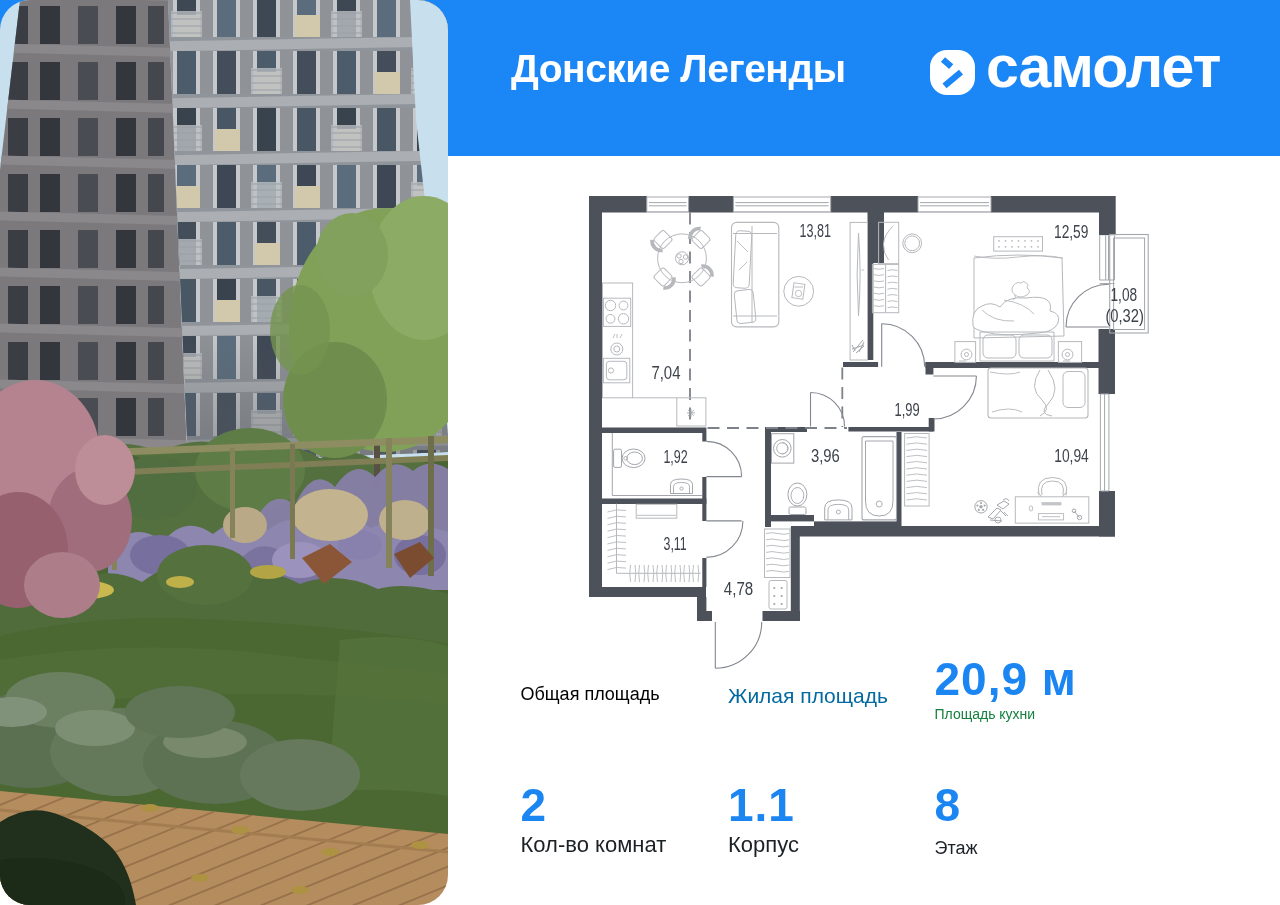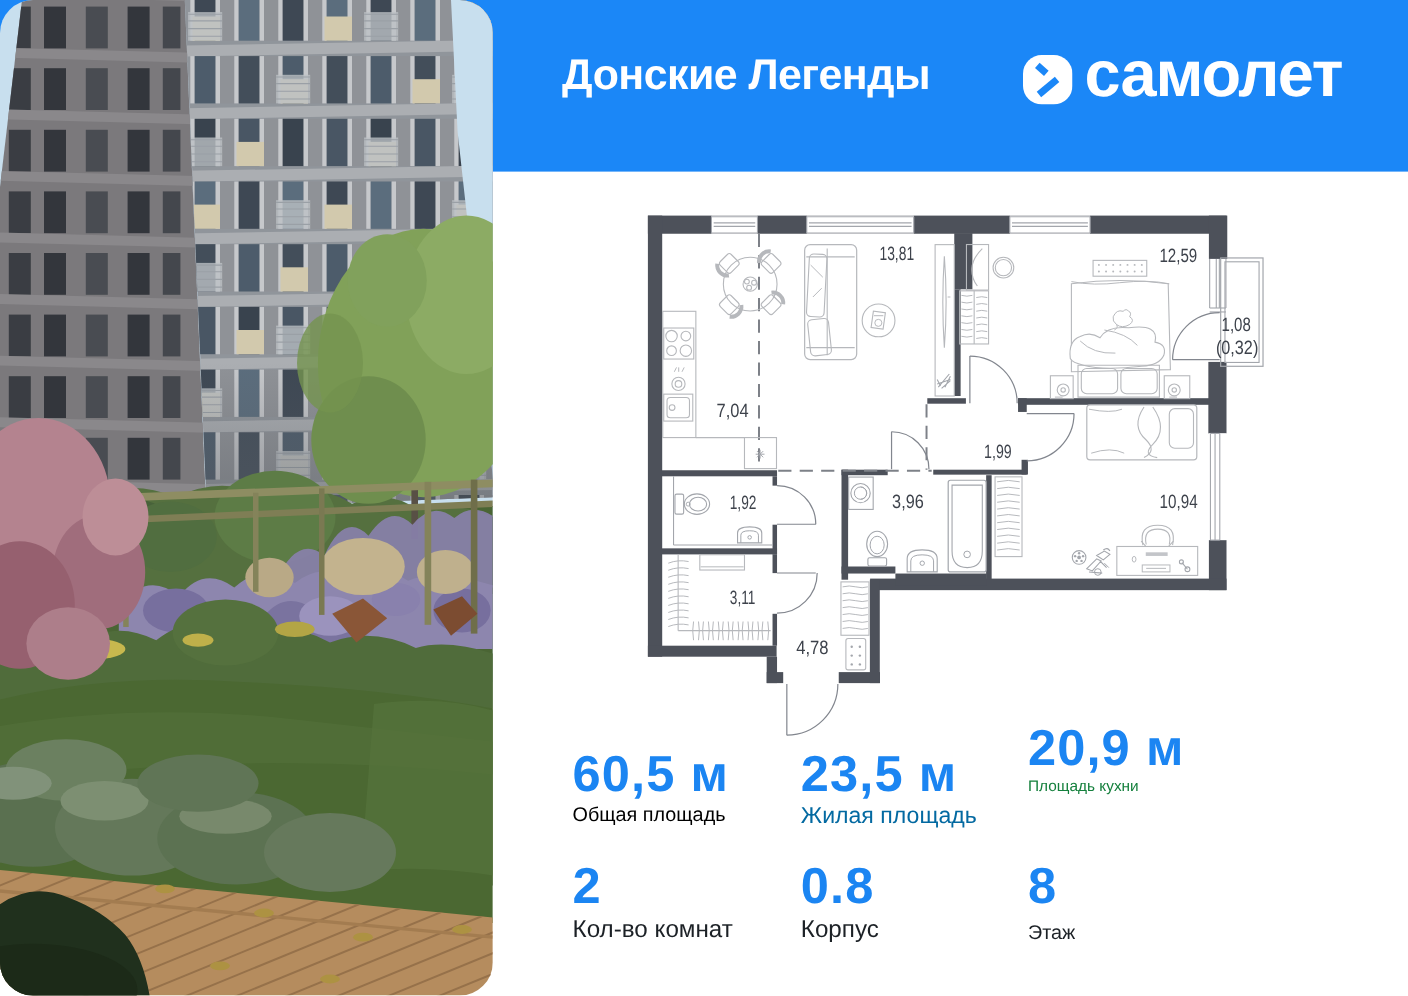--- a/index.html
+++ b/index.html
@@ -936,39 +936,37 @@
 <text x="723.8" y="594.8" font-size="17.5" fill="#3d424b" textLength="29.4" lengthAdjust="spacingAndGlyphs">4,78</text>
 
 <text x="1054.2" y="462.1" font-size="17.5" fill="#3d424b" textLength="34.6" lengthAdjust="spacingAndGlyphs">10,94</text>
 
 <text x="1110.5" y="301.3" font-size="17.5" fill="#3d424b" textLength="26.6" lengthAdjust="spacingAndGlyphs">1,08</text>
 
 <text x="1105.4" y="321.9" font-size="17.5" fill="#3d424b" textLength="38.5" lengthAdjust="spacingAndGlyphs">(0,32)</text>
   </svg>
 
 <div style="position:absolute;left:520.5px;top:680px">
-    <div style="font-size:46px;line-height:46px;font-weight:bold;color:#1b85f2;letter-spacing:1px">60,5 м</div>
     <div style="font-size:18px;color:#000000;margin-top:4px">Общая площадь</div>
   </div>
 
 <div style="position:absolute;left:728px;top:680px">
-    <div style="font-size:46px;line-height:46px;font-weight:bold;color:#1b85f2;letter-spacing:1px">23,5 м</div>
     <div style="font-size:21px;color:#0369a1;margin-top:4px">Жилая площадь</div>
   </div>
 
 <div style="position:absolute;left:934.5px;top:656px">
     <div style="font-size:46px;line-height:46px;font-weight:bold;color:#1b85f2;letter-spacing:1px">20,9 м</div>
     <div style="font-size:14px;color:#15803d;margin-top:4px">Площадь кухни</div>
   </div>
 
 <div style="position:absolute;left:520.5px;top:782px">
     <div style="font-size:46px;line-height:46px;font-weight:bold;color:#1b85f2;letter-spacing:1px">2</div>
     <div style="font-size:22px;color:#1c2126;margin-top:4px">Кол-во комнат</div>
   </div>
 
 <div style="position:absolute;left:728px;top:782px">
-    <div style="font-size:46px;line-height:46px;font-weight:bold;color:#1b85f2;letter-spacing:1px">0.8</div>
+    <div style="font-size:46px;line-height:46px;font-weight:bold;color:#1b85f2;letter-spacing:1px">1.1</div>
     <div style="font-size:22px;color:#1c2126;margin-top:4px">Корпус</div>
   </div>
 
 <div style="position:absolute;left:934.5px;top:782px">
     <div style="font-size:46px;line-height:46px;font-weight:bold;color:#1b85f2;letter-spacing:1px">8</div>
     <div style="font-size:18px;color:#1c2126;margin-top:10px">Этаж</div>
   </div>
 </body></html>

